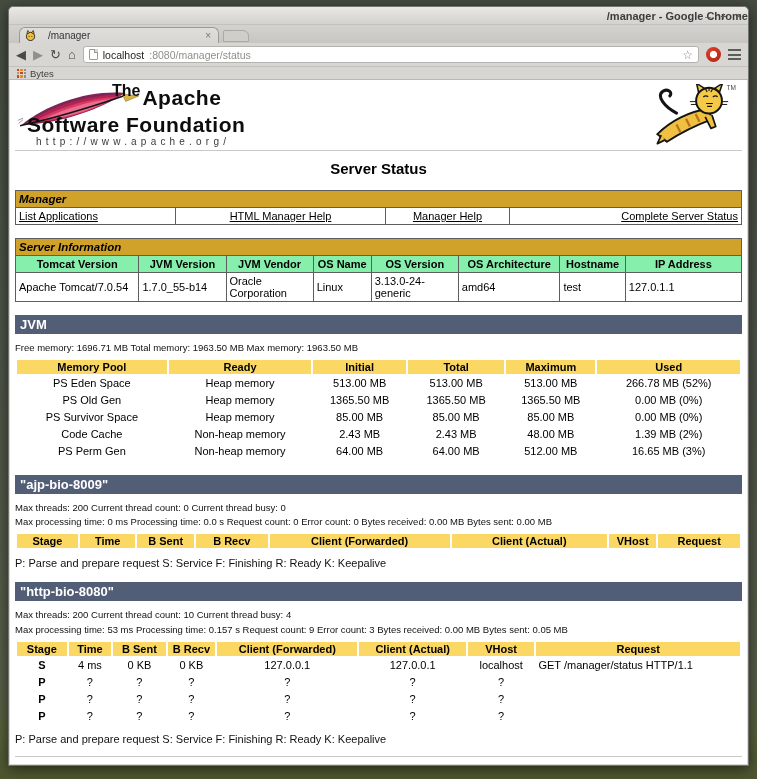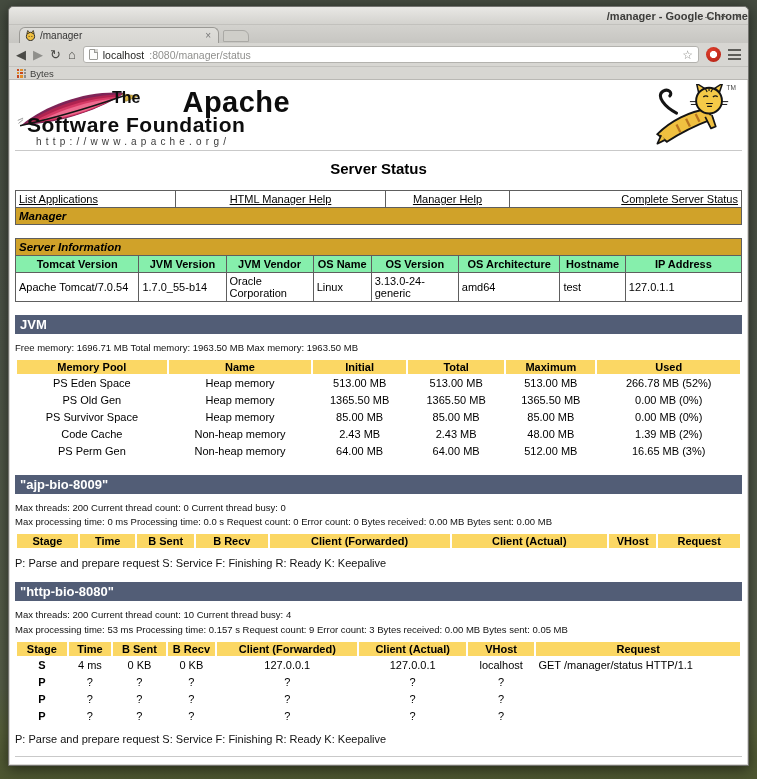--- a/index.html
+++ b/index.html
@@ -22,21 +22,21 @@
     border-bottom:1px solid #c2c1bd;
   }
   .titlebar-text { position:absolute; left:12px; right:0; text-align:right; font-size:11px; color:#3c3c3a; font-weight:bold; }
   .win-controls { position:absolute; right:6px; top:0; height:18px; display:flex; gap:9px; align-items:center; font-size:11px; color:#5c5c58; }
   .win-controls span { cursor:default; line-height:1; }
 
   .tabstrip { height:18px; background:linear-gradient(#d3d2ce,#c7c6c2); display:flex; align-items:flex-end; padding-left:10px; }
   .tab {
     height:16px; width:200px; background:linear-gradient(#dfdeda,#d7d6d2);
     border:1px solid #9a9995; border-bottom:none; border-radius:6px 6px 0 0;
-    display:flex; align-items:center; padding:0 5px; gap:4px; position:relative;
+    display:flex; align-items:center; padding:0 5px; gap:12px; position:relative;
   }
   .tab-label { font-size:10px; color:#333; flex:1; white-space:nowrap; overflow:hidden; }
   .tab-close { font-size:10px; color:#777; padding:0 2px; }
   .newtab-btn { width:26px; height:12px; margin-left:4px; margin-bottom:1px; background:#cfcec9; border:1px solid #aaa9a5; border-radius:2px 6px 0 0; }
 
   .toolbar { height:24px; background:#d7d6d2; border-bottom:1px solid #c3c2be; display:flex; align-items:center; padding:0 7px; gap:7px; }
   .nav-btn { font-size:13px; line-height:1; color:#4a4a46; }
   .nav-btn.dim { color:#8f8f8b; }
   .omnibox {
     flex:1; height:17px; background:#fff; border:1px solid #b3b2ae; border-radius:3px;
@@ -60,21 +60,21 @@
   .apps-grid i:nth-child(3n) { background:#8f8f8b; }
   .apps-label { font-size:9.5px; color:#3f3f3d; }
 
   
   .page { position:absolute; top:73px; left:1px; right:1px; bottom:1px; background:#fff; overflow:hidden; padding:4px 5px; }
 
   .masthead { position:relative; height:64px; }
   .feather-svg { position:absolute; left:2px; top:4px; }
   .logo-line1 { position:absolute; left:97px; top:2px; font-weight:bold; color:#0d0d0d; white-space:nowrap; }
   .logo-the { font-size:16px; position:relative; top:-9px; margin-right:2px; }
-  .logo-apache { font-size:29px; letter-spacing:.5px;margin-left:40px; }
+  .logo-apache { font-size:21px; letter-spacing:.5px; }
   .logo-line2 { position:absolute; left:12px; top:29px; font-weight:bold; font-size:21px; color:#0d0d0d; letter-spacing:.5px; }
   .logo-url { position:absolute; left:21px; top:52px; font-size:10px; color:#3a3a3a; letter-spacing:4.2px; }
   .tomcat-wrap { position:absolute; right:6px; top:0; width:92px; height:62px; }
   .tm-mark { position:absolute; right:0; top:0; font-size:6.5px; color:#444; }
 
   hr.rule { border:none; border-top:1px solid #c9c9c9; margin:2px 0; }
 
   .page-title { text-align:center; font-size:15px; font-weight:bold; color:#000; margin:9px 0 13px; }
 
   table { border-spacing:0; width:100%; font-size:11px; color:#000; }
@@ -206,27 +206,27 @@
 
     <table class="bordered">
       <colgroup>
           <col style="width:22%">
           <col style="width:29%">
           <col style="width:17%">
           <col style="width:32%">
         </colgroup>
       <tbody>
           <tr>
+        <td class="title-row" colspan="4">Manager</td>
+      </tr>
+      <tr>
         <td class="mgr-cell first"><a href="#">List Applications</a></td>
         <td class="mgr-cell"><a href="#">HTML Manager Help</a></td>
         <td class="mgr-cell"><a href="#">Manager Help</a></td>
         <td class="mgr-cell last"><a href="#">Complete Server Status</a></td>
-      </tr>
-      <tr>
-        <td class="title-row" colspan="4">Manager</td>
       </tr>
     </tbody>
       </table>
 
     <table class="bordered">
       <colgroup>
           <col style="width:17%">
           <col style="width:12%">
           <col style="width:12%">
           <col style="width:8%">
@@ -270,21 +270,21 @@
           <col style="width:21%">
           <col style="width:20%">
           <col style="width:13%">
           <col style="width:13.5%">
           <col style="width:12.5%">
           <col style="width:20%">
         </colgroup>
       <thead>
         <tr>
           <th>Memory Pool</th>
-          <th>Name</th>
+          <th>Ready</th>
           <th>Initial</th>
           <th>Total</th>
           <th>Maximum</th>
           <th>Used</th>
         </tr>
       </thead>
       <tbody>
           <tr>
             <td>PS Eden Space</td>
             <td>Heap memory</td>

